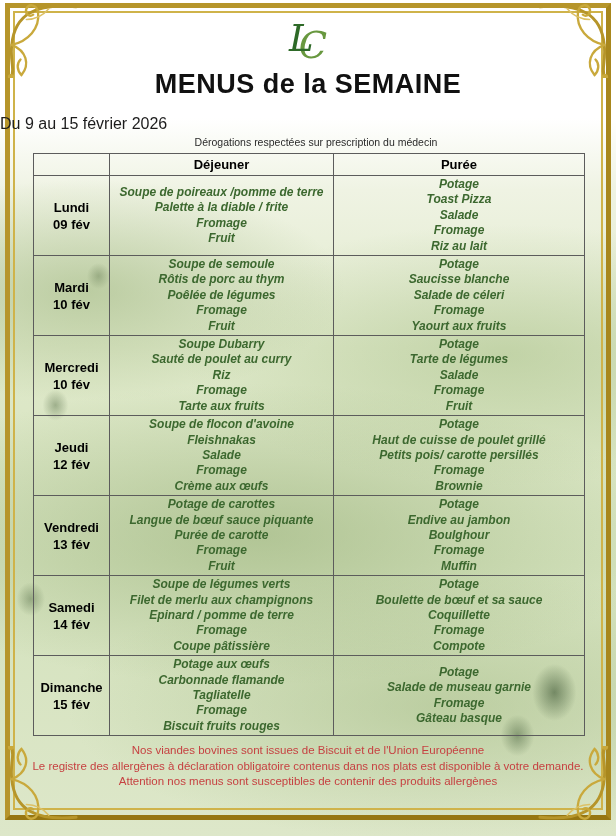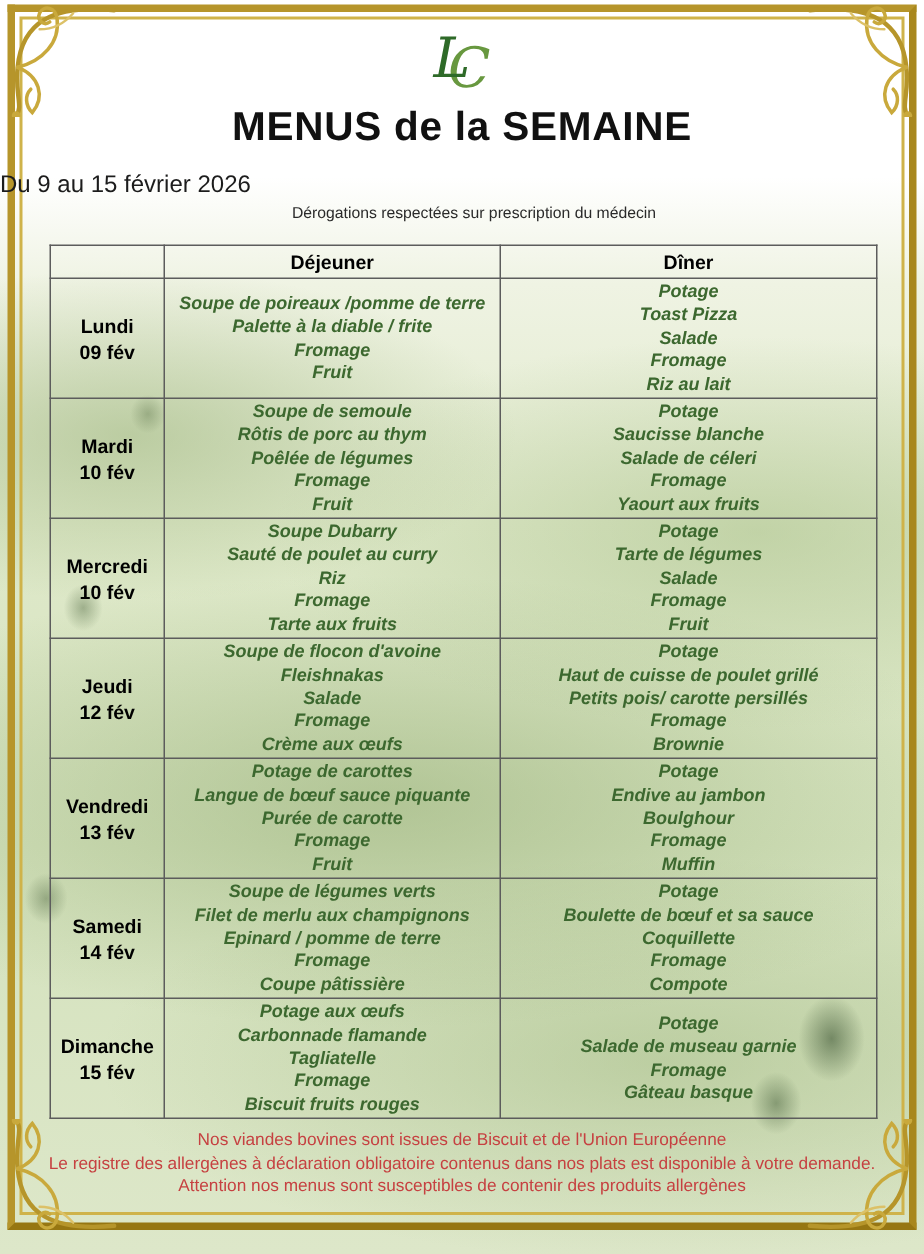--- a/index.html
+++ b/index.html
@@ -42,21 +42,21 @@
   .mC{font-size:37px; color:#68984０;}
   .mC{color:#68983f; margin-left:-15px; position:relative; top:7px; z-index:1;}
   .logo-text{display:flex; flex-direction:column; align-items:flex-start; line-height:1.1; padding-top:4px;}
   .ehpad{font-size:10px; color:#4b4b4b; letter-spacing:.5px; font-weight:bold;}
   .collines{font-family:"DejaVu Serif",serif; font-style:italic; font-size:17px; color:#577f36;}
 
   .title{ text-align:center; font-size:27px; font-weight:bold; color:#111; letter-spacing:.5px; margin-top:9px;}
   .subtitle{font-size:16px; color:#1c1c1c; margin-top:15px;}
   .note{text-align:center; font-size:10.5px; color:#2a2a2a; margin-top:3px;padding-left:16px;}
 
-  table.menu-table{border-collapse:collapse; table-layout:fixed; width:551px; margin:15px 0 0 33px; background:transparent;padding-left:32px;}
+  table.menu-table{border-collapse:collapse; table-layout:fixed; width:551px; margin:5px 0 0 33px; background:transparent;padding-left:32px;}
   .menu-table td,.menu-table th{border:1px solid #5c5c5c; padding:1px 2px; vertical-align:middle;}
   .menu-table tr.head th{height:19px; font-size:13px; font-weight:bold; color:#000; text-align:center;}
   .menu-table tr.day-row{height:80px;}
   td.day{ text-align:center; font-weight:bold; font-size:13px; color:#000; line-height:17px;}
   td.menu{ text-align:center; color:#3c682f; font-weight:bold; font-style:italic; font-size:12px; line-height:15.4px; white-space:pre-line;}
 
   .footer{margin-top:7px; text-align:center; color:#c64141; font-size:11.5px; line-height:15.5px;}
   .footer div{white-space:nowrap;}
 </style>
 </head>
@@ -119,21 +119,21 @@
     <table class="menu-table">
       <colgroup>
           <col style="width:76px">
           <col style="width:224px">
           <col style="width:251px">
         </colgroup>
       <tbody>
           <tr class="head">
         <th></th>
         <th>Déjeuner</th>
-        <th>Dîner</th>
+        <th>Purée</th>
       </tr>
       <tr class="day-row">
         <td class="day">
               <div>Lundi</div>
               <div>09 fév</div>
             </td>
         <td class="menu">Soupe de poireaux /pomme de terre
 Palette à la diable / frite
 Fromage
 Fruit</td>

